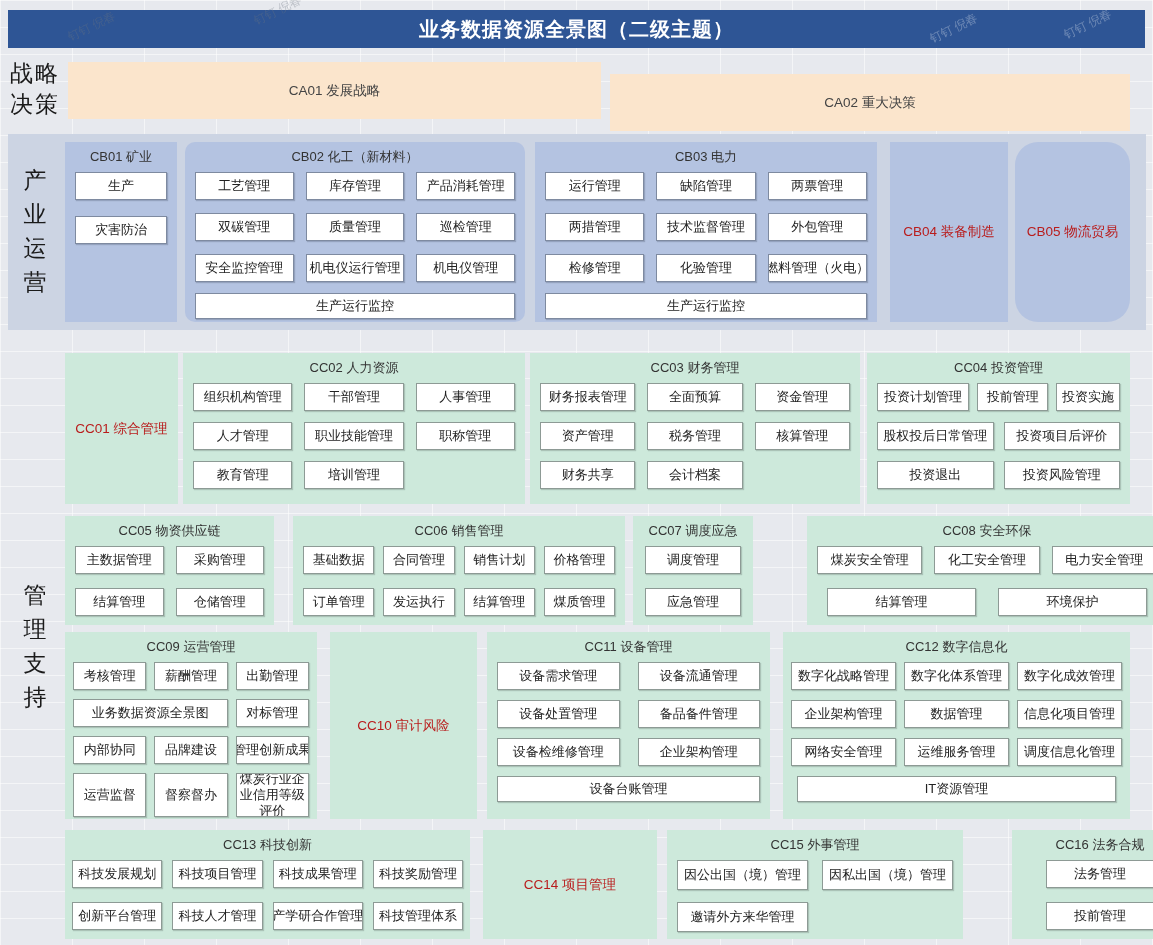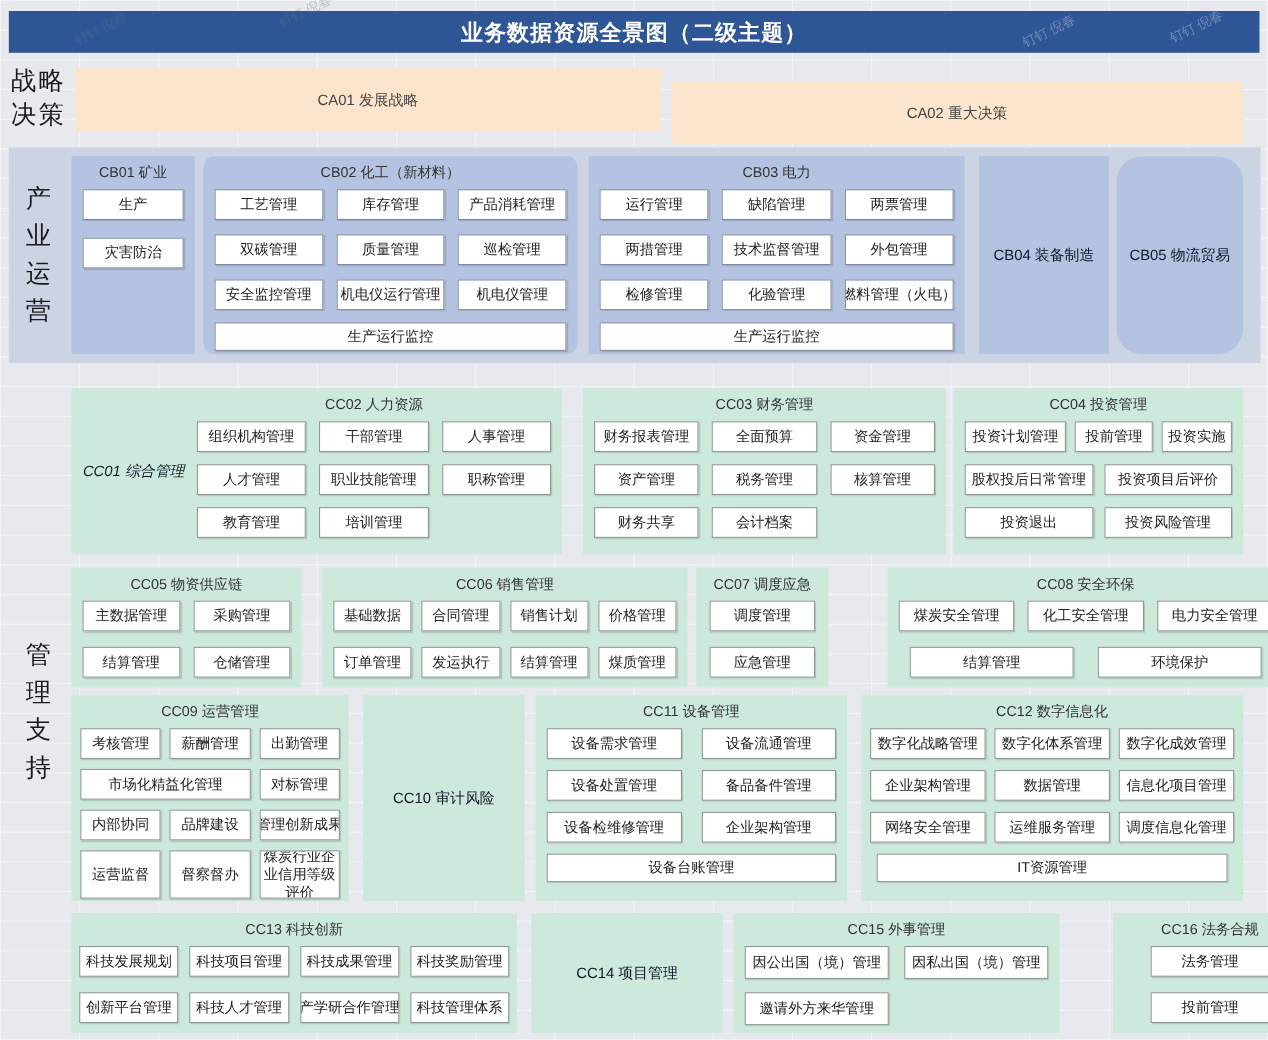--- a/index.html
+++ b/index.html
@@ -38,21 +38,21 @@
   .g3{grid-template-columns:repeat(3,1fr);}
   .g4{grid-template-columns:repeat(4,1fr);}
   .box{
     background:#fff;border:1px solid #7e8aa0;box-shadow:1px 1px 1px rgba(90,100,125,.35);
     display:flex;align-items:center;justify-content:center;
     font-size:13px;color:#222;white-space:nowrap;overflow:hidden;box-sizing:border-box;
   }
   .green .box{border-color:#8d9a95;box-shadow:1px 1px 1px rgba(110,125,118,.35);}
   .box.wrap{white-space:normal;text-align:center;line-height:1.25;padding:2px 3px;}
   .footer-box{margin:11px 10px 0;height:26px;}
-  .plain{display:flex;align-items:center;justify-content:center;font-size:13.5px;color:#0f172a;}
+  .plain{display:flex;align-items:center;justify-content:center;font-size:13.5px;color:#b91c1c;}
   .span2{grid-column:1 / 3;}
   .wm{position:absolute;font-size:12px;transform:rotate(-26deg);pointer-events:none;white-space:nowrap;}
   .wm.dark{color:rgba(110,118,130,.35);}
   .wm.light{color:rgba(255,255,255,.30);}
 </style>
 </head>
 <body>
 
 <div id="stage">
 
@@ -112,23 +112,23 @@
       <div class="box">燃料管理（火电）</div>
     </div>
     <div class="box footer-box">生产运行监控</div>
   </section>
 
   <section class="panel blue plain" style="left:890px;top:142px;width:118px;height:180px;">CB04 装备制造</section>
   <section class="panel blue plain" style="left:1015px;top:142px;width:115px;height:180px;border-radius:23px;">CB05 物流贸易</section>
 
   <div class="side-label vert" style="left:22px;top:578px;width:26px;">管理支持</div>
 
-  <section class="panel green plain" style="left:65px;top:353px;width:113px;height:151px;font-style:italic;">CC01 综合管理</section>
-
-  <section class="panel green" style="left:169px;top:353px;width:342px;height:151px;">
+  <section class="panel green plain" style="left:65px;top:353px;width:113px;height:151px;">CC01 综合管理</section>
+
+  <section class="panel green" style="left:183px;top:353px;width:342px;height:151px;">
     <h3 class="ptitle">CC02 人力资源</h3>
     <div class="pbody g3" style="row-gap:11px;">
       <div class="box">组织机构管理</div>
       <div class="box">干部管理</div>
       <div class="box">人事管理</div>
       <div class="box">人才管理</div>
       <div class="box">职业技能管理</div>
       <div class="box">职称管理</div>
       <div class="box">教育管理</div>
       <div class="box">培训管理</div>
@@ -210,21 +210,21 @@
       <div class="box">环境保护</div>
     </div>
   </section>
 
   <section class="panel green" style="left:65px;top:632px;width:252px;height:187px;">
     <h3 class="ptitle">CC09 运营管理</h3>
     <div class="pbody g3" style="column-gap:8px;row-gap:9px;padding:0 8px;grid-auto-rows:auto;">
       <div class="box" style="height:28px;">考核管理</div>
       <div class="box" style="height:28px;">薪酬管理</div>
       <div class="box" style="height:28px;">出勤管理</div>
-      <div class="box span2" style="height:28px;">市场化精益化管理</div>
+      <div class="box span2" style="height:28px;">业务数据资源全景图</div>
       <div class="box" style="height:28px;">对标管理</div>
       <div class="box" style="height:28px;">内部协同</div>
       <div class="box" style="height:28px;">品牌建设</div>
       <div class="box" style="height:28px;">管理创新成果</div>
       <div class="box" style="height:44px;">运营监督</div>
       <div class="box" style="height:44px;">督察督办</div>
       <div class="box wrap" style="height:44px;">煤炭行业企业信用等级评价</div>
     </div>
   </section>
 

